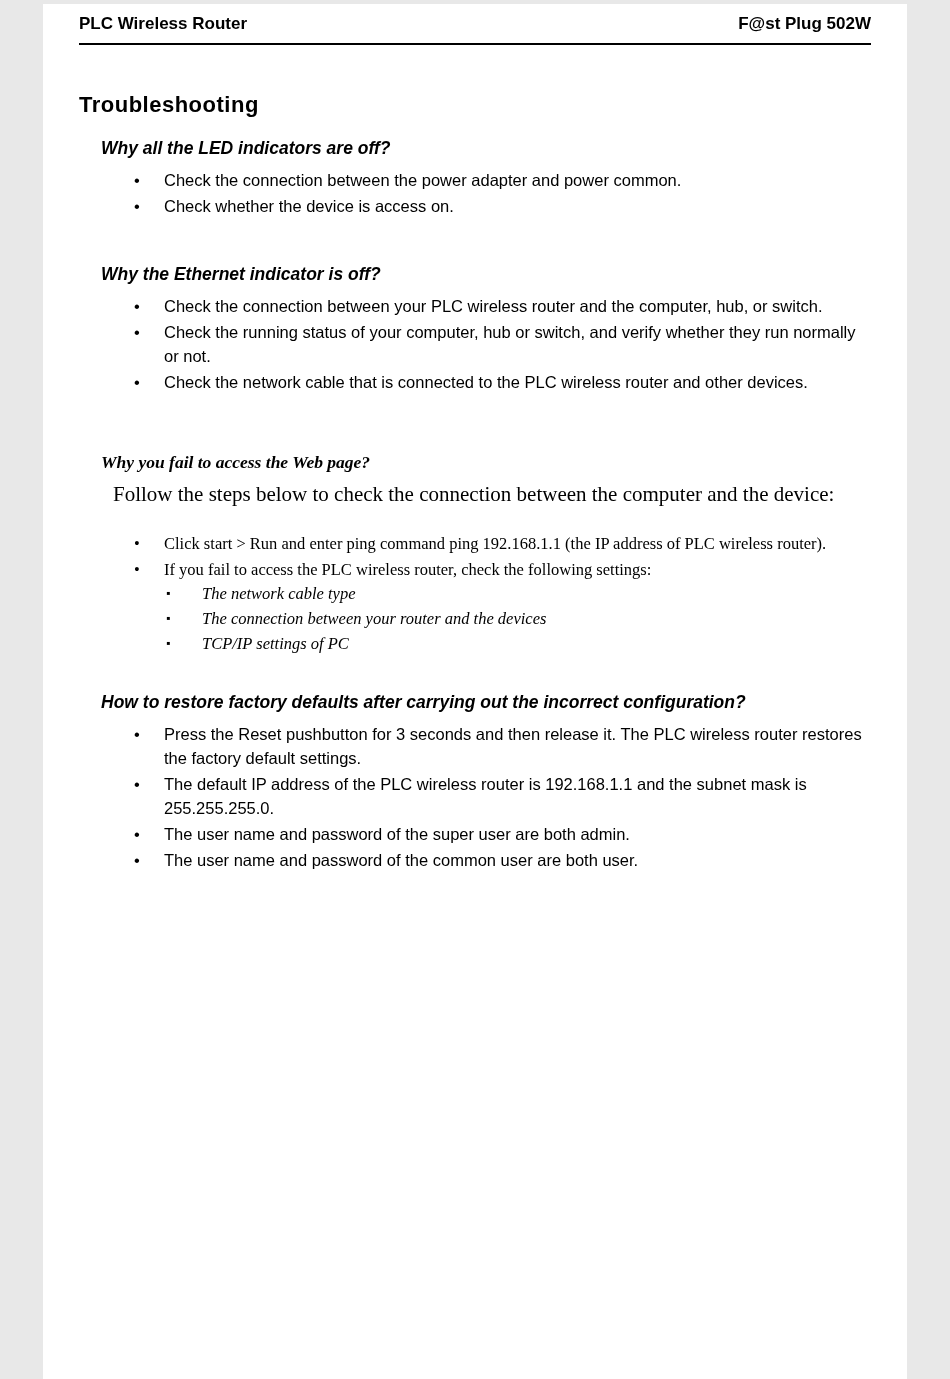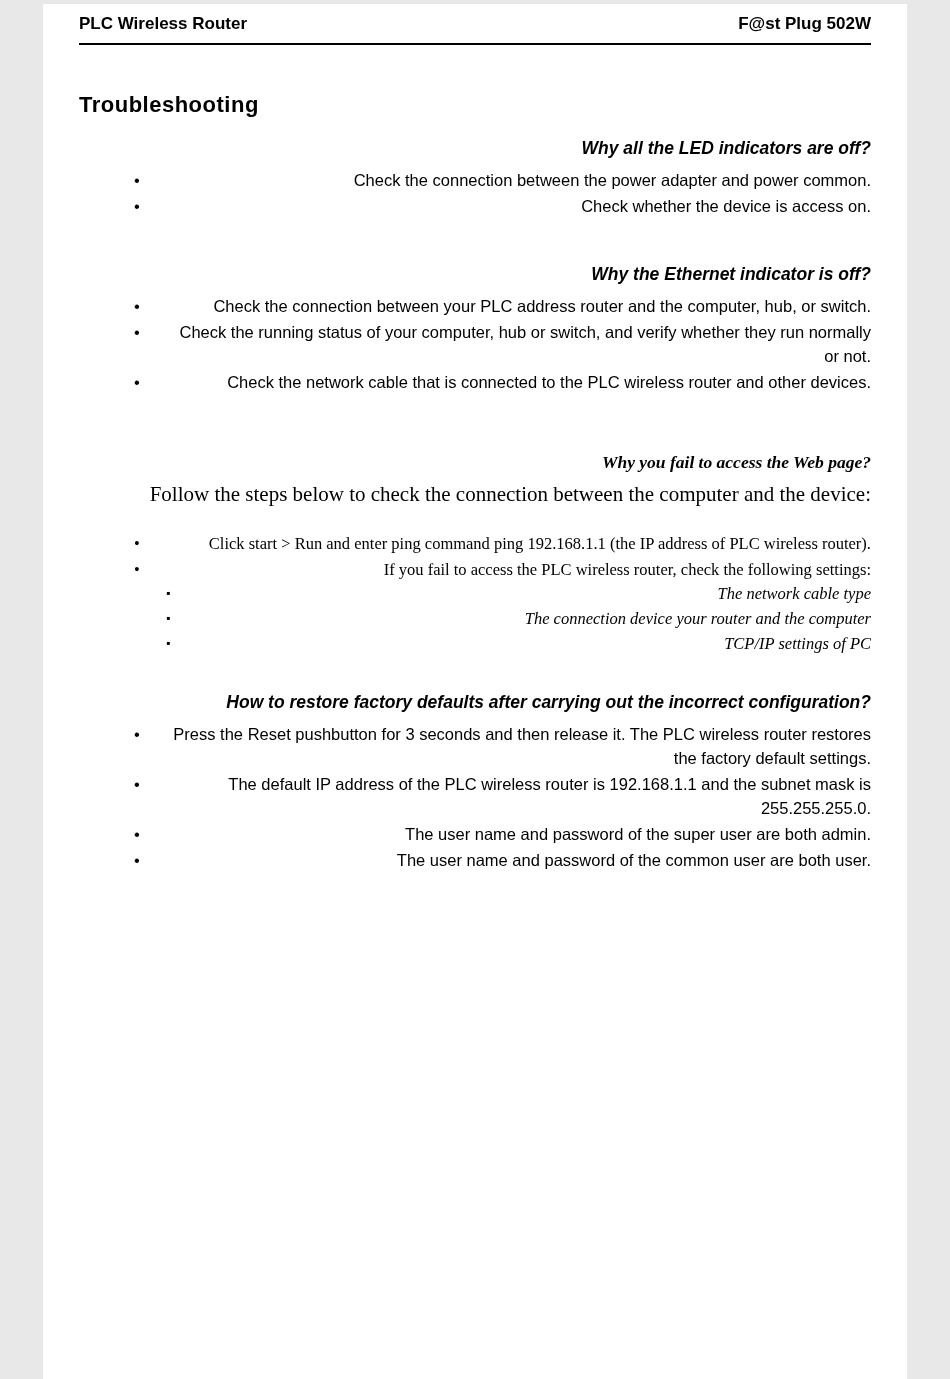--- a/index.html
+++ b/index.html
@@ -46,21 +46,20 @@
     right: 36px;
   }
   .doc-title {
     font-size: 22px;
     font-weight: bold;
     letter-spacing: 0.5px;
     margin: 0 0 20px 0;
   }
   .section {
     margin: 0;
-    text-align: right;
   }
   .section-heading {
     font-size: 17.5px;
     font-weight: bold;
     font-style: italic;
     margin: 0 0 9px 22px;
   }
   .sec-2 { margin-top: 46px; }
   .sec-3 { margin-top: 58px; font-family: Liberation Serif, serif; }
   .sec-4 { margin-top: 36px; }
@@ -141,36 +140,36 @@
       <h2 class="section-heading">Why all the LED indicators are off?</h2>
       <ul class="bullets">
         <li>Check the connection between the power adapter and power common.</li>
         <li>Check whether the device is access on.</li>
       </ul>
     </div>
 
     <div class="section sec-2">
       <h2 class="section-heading">Why the Ethernet indicator is off?</h2>
       <ul class="bullets">
-        <li>Check the connection between your PLC address router and the computer, hub, or switch.</li>
+        <li>Check the connection between your PLC wireless router and the computer, hub, or switch.</li>
         <li>Check the running status of your computer, hub or switch, and verify whether they run normally or not.</li>
         <li>Check the network cable that is connected to the PLC wireless router and other devices.</li>
       </ul>
     </div>
 
     <div class="section sec-3">
       <h2 class="section-heading">Why you fail to access the Web page?</h2>
       <p class="intro">Follow the steps below to check the connection between the computer and the device:</p>
       <ul class="bullets">
         <li>Click start &gt; Run and enter ping command ping 192.168.1.1 (the IP address of PLC wireless router).</li>
         <li>
           <span>If you fail to access the PLC wireless router, check the following settings:</span>
           <ul class="sub-bullets">
             <li>The network cable type</li>
-            <li>The connection device your router and the computer</li>
+            <li>The connection between your router and the devices</li>
             <li>TCP/IP settings of PC</li>
           </ul>
         </li>
       </ul>
     </div>
 
     <div class="section sec-4">
       <h2 class="section-heading">How to restore factory defaults after carrying out the incorrect configuration?</h2>
       <ul class="bullets">
         <li>Press the Reset pushbutton for 3 seconds and then release it. The PLC wireless router restores the factory default settings.</li>

